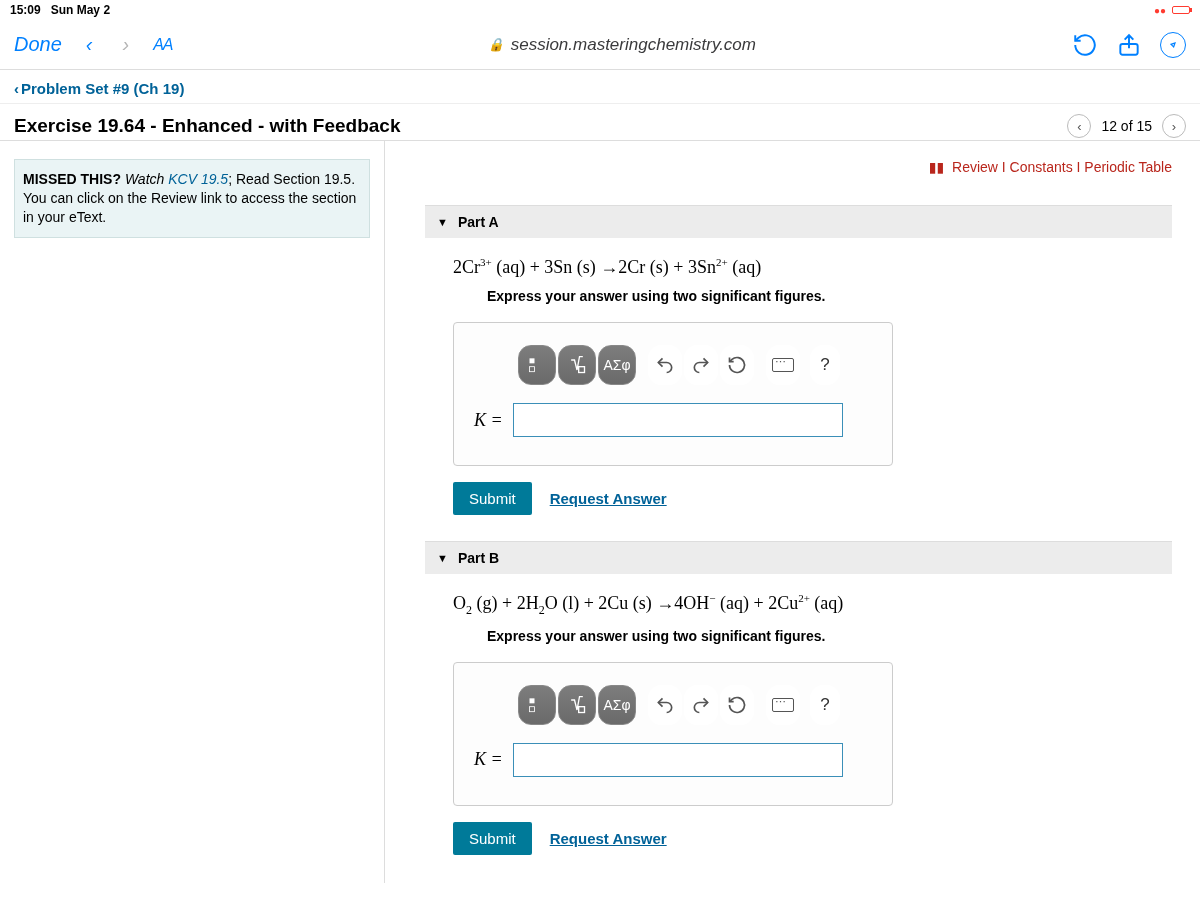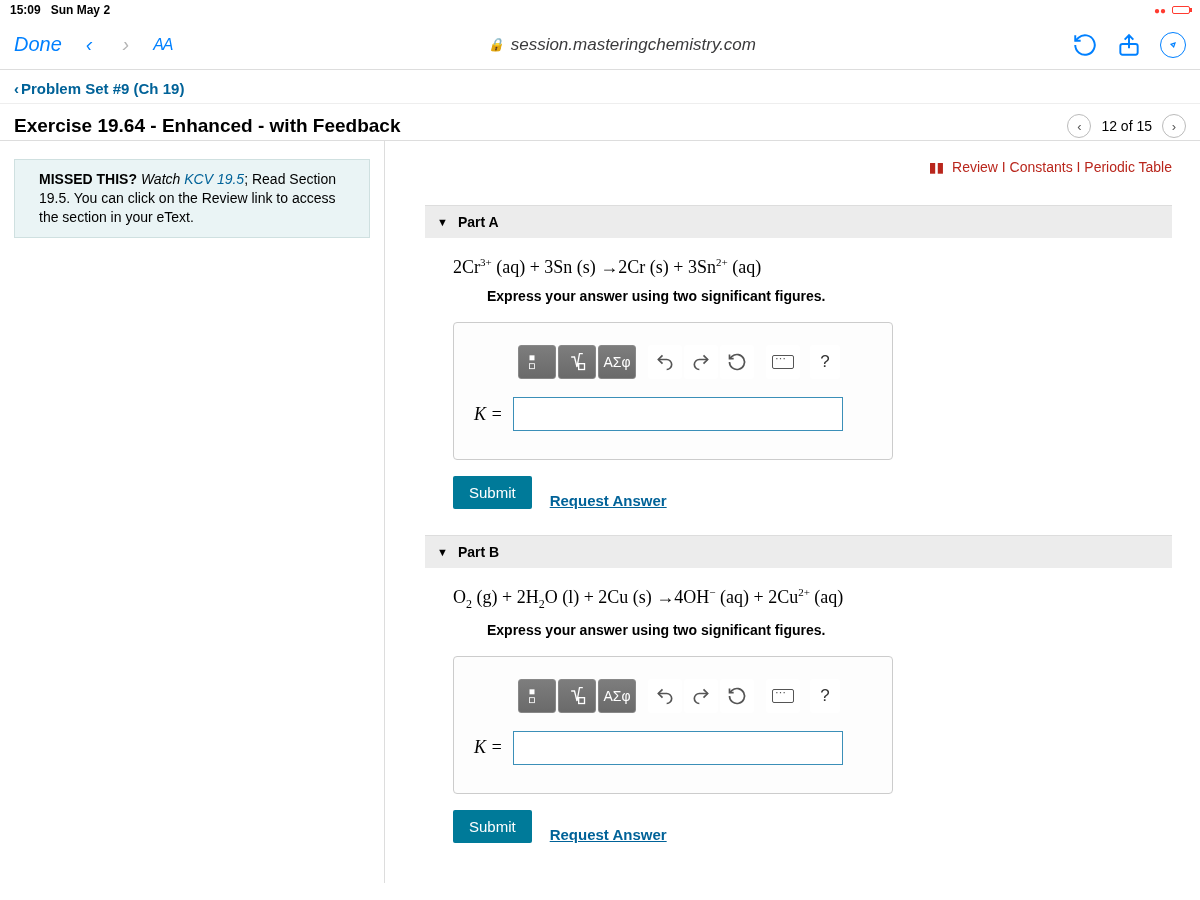--- a/index.html
+++ b/index.html
@@ -24,21 +24,21 @@
   
   .title-row { display: flex; align-items: center; padding: 10px 14px 2px; border-bottom: 1px solid #ddd; }
   .ex-title { font-size: 19px; font-weight: 700; }
   .nav-pos { margin-left: auto; display: flex; align-items: center; gap: 10px; }
   .nav-pos .circ { width: 24px; height: 24px; border: 1px solid #bbb; border-radius: 50%; display:flex; align-items:center; justify-content:center; color:#555; font-size:13px; }
   
   .body-row { display: flex; height: calc(900px - 20px - 50px - 38px - 50px); }
   .left-col { width: 385px; border-right: 1px solid #ddd; padding: 18px 14px; }
   .right-col { flex: 1; padding: 18px 28px 0 40px; overflow-y: auto; }
   
-  .hint-box { background: #eaf4f5; border: 1px solid #cfe0e0; padding: 10px 24px; font-size: 14px; line-height: 1.35; margin-bottom: 12px; }
+  .hint-box { background: #eaf4f5; border: 1px solid #cfe0e0; padding: 10px 8px; font-size: 14px; line-height: 1.35; margin-bottom: 12px; }
   .hint-box b { font-weight: 700; }
   .hint-box i { font-style: italic; }
   .hint-link { color: #006298; font-style: italic; }
   
   .prompt { font-size: 14px; line-height: 1.4; }
   
   .top-links { text-align: right; font-size: 14px; color: #b9261c; margin-bottom: 30px; }
   .top-links a { color: #b9261c; text-decoration: none; }
   .top-links .flag { display:inline-block; margin-right:4px; }
   
@@ -46,32 +46,32 @@
   .part-head { background: #ececec; padding: 8px 12px; font-weight: 700; display:flex; align-items:center; gap:10px; border-top: 1px solid #ddd; }
   .part-head .tri { font-size: 11px; }
   .part-body { padding: 18px 6px 0 28px; }
   .equation { font-family: "Times New Roman", serif; font-size: 18px; margin-bottom: 10px; }
   .equation sup { font-size: 11px; }
   .equation sub { font-size: 12px; }
   .instr { font-weight: 700; font-size: 14px; margin-bottom: 18px; margin-left: 34px; }
   
   .answer-box { border: 1px solid #ccc; border-radius: 4px; padding: 22px 20px 28px; width: 440px; background: #fdfdfd; margin-bottom: 16px; }
   .toolbar { display: flex; align-items: center; gap: 2px; margin-bottom: 18px; margin-left: 44px; }
-  .tbtn { width: 38px; height: 34px; border: 1px solid #888; border-radius: 3px; background: linear-gradient(#7d7d7d,#6a6a6a); color:#fff; display:flex; align-items:center; justify-content:center; font-size:14px; }
+  .tbtn { width: 38px; height: 40px; border: 1px solid #888; border-radius: 13px; background: linear-gradient(#7d7d7d,#6a6a6a); color:#fff; display:flex; align-items:center; justify-content:center; font-size:14px; }
   .tbtn.light { background: #fff; color: #555; border-color:#bbb; width: 34px; border:none; }
   .tbtn.help { background:#fff; color:#333; border-color:#bbb; width:30px; font-size:17px; font-weight:400; border:none; margin-left:8px; }
   .tbtn svg { width: 20px; height: 20px; }
   .kb-icon { border:1px solid #555; border-radius:2px; width:22px; height:14px; position:relative; }
   .kb-icon::after { content:"⋯"; position:absolute; top:-4px; left:2px; font-size:11px; letter-spacing:1px; }
   
   .input-row { display: flex; align-items: center; gap: 10px; }
   .k-label { font-family: "Times New Roman", serif; font-style: italic; font-size: 18px; }
   .k-input { width: 330px; height: 34px; border: 1px solid #3b8fb8; background:#fff; }
   
-  .submit-row { display:flex; align-items:flex-end; gap:18px; }
+  .submit-row { display:flex; align-items:center; gap:18px; }
   .submit-btn { background: #007a99; color:#fff; border:none; padding: 8px 16px; font-size:15px; border-radius:2px; }
   .req-ans { color: #006298; font-weight:700; font-size:15px; text-decoration: underline; }
 </style>
 </head>
 <body>
 
 <div class="status-bar">
   <span>15:09</span>
   <span style="width:10px"></span>
   <span>Sun May 2</span>

